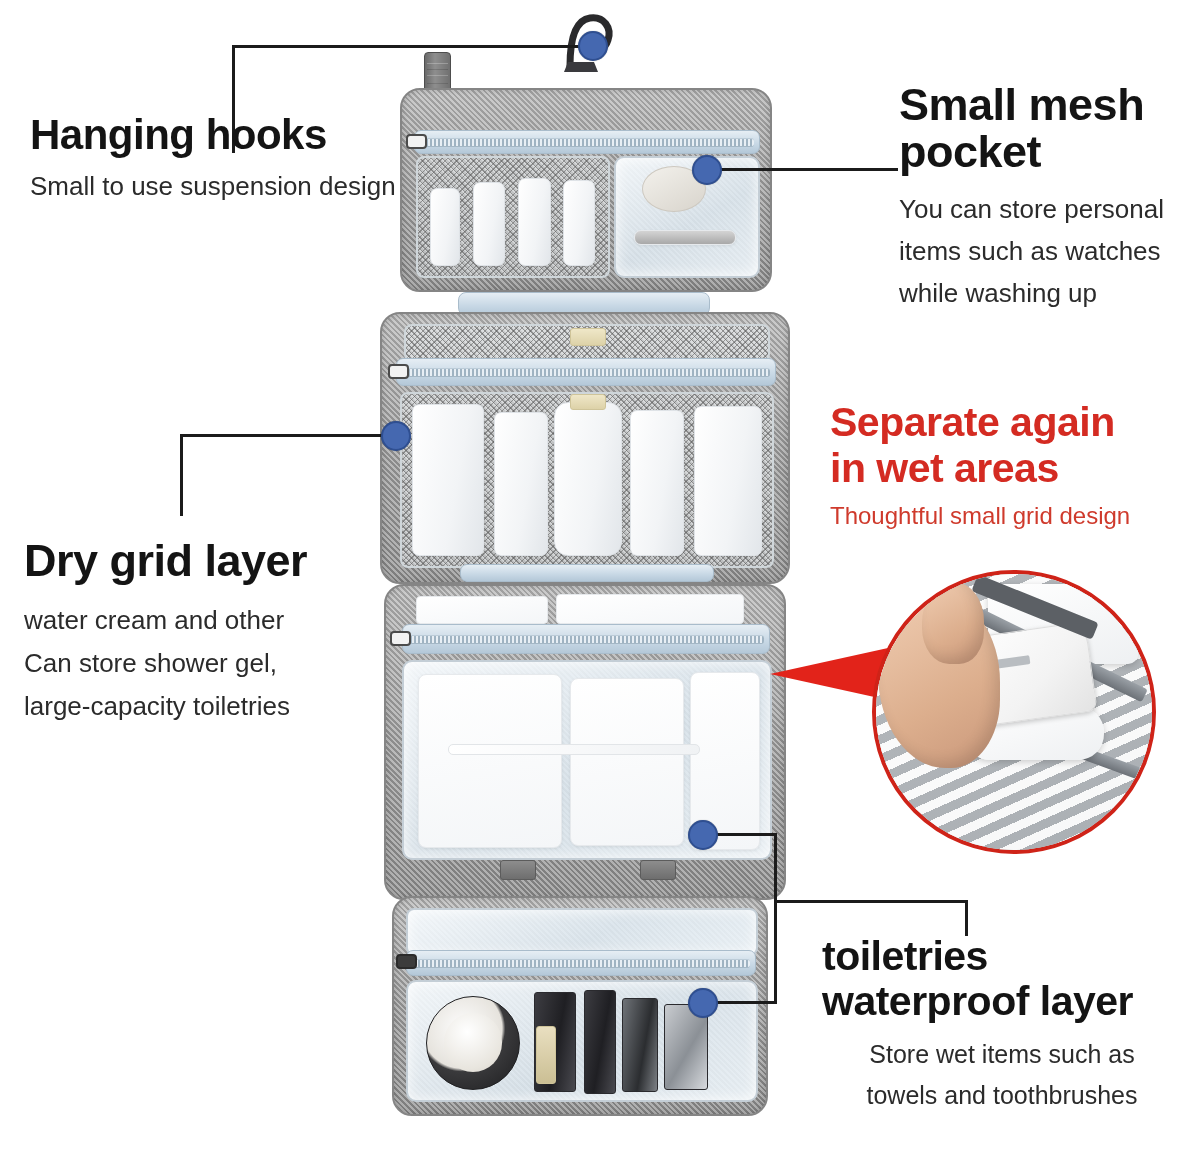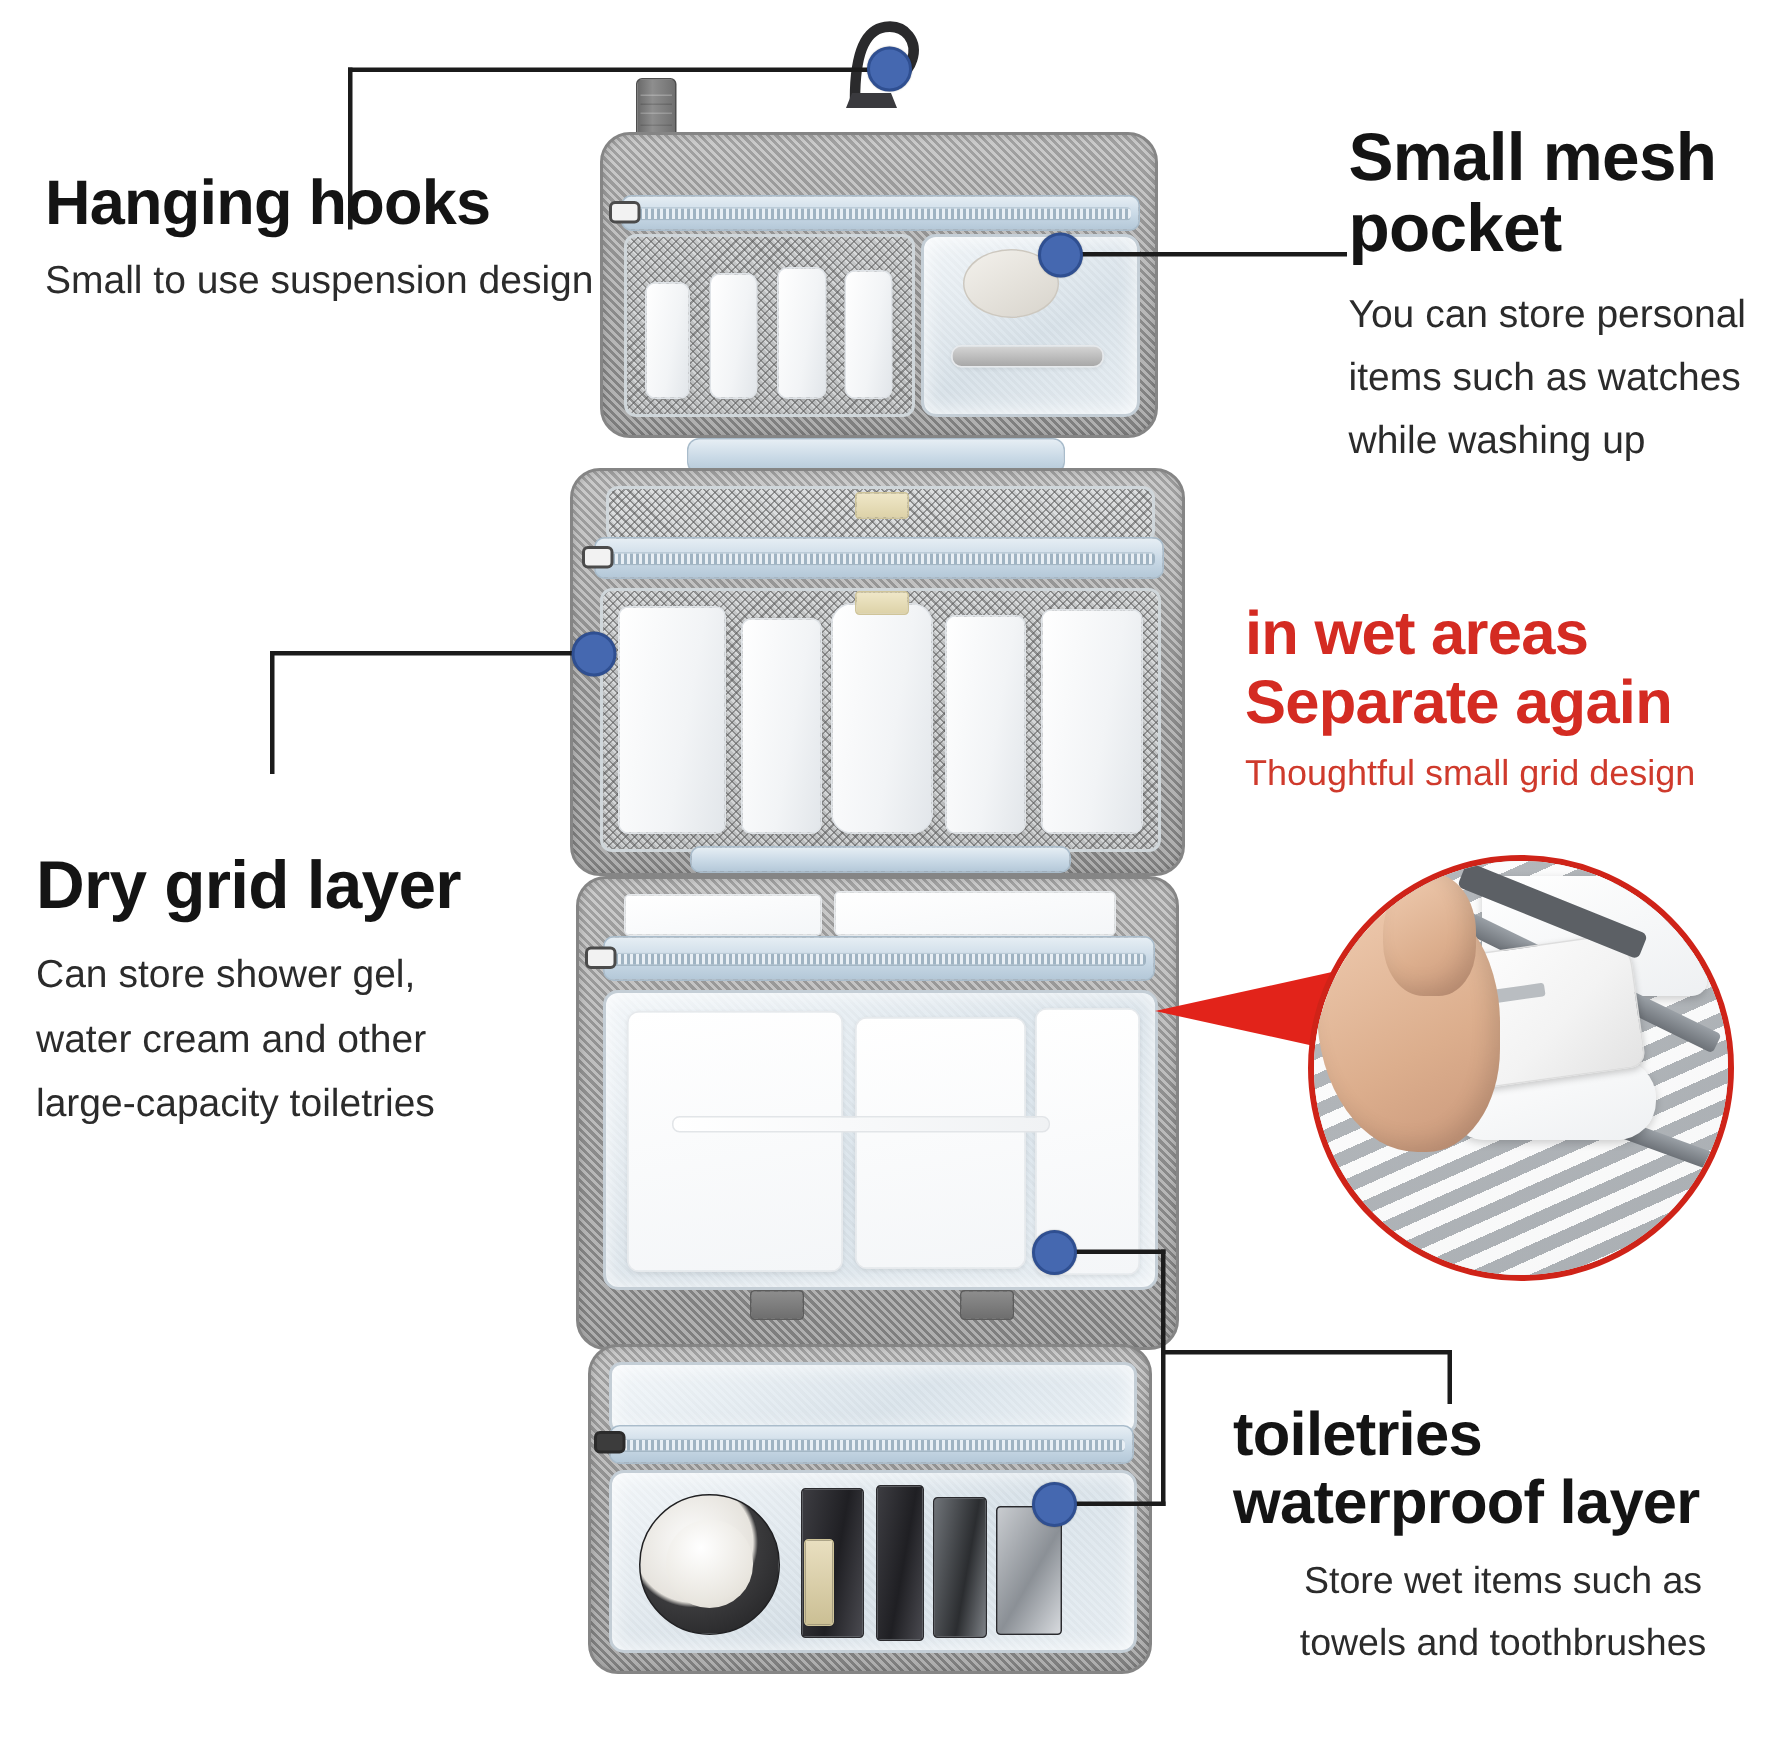--- a/index.html
+++ b/index.html
@@ -19,21 +19,21 @@
 
   #t-hook{position:absolute;left:30px;top:113px;width:400px;}
   #t-hook .head{font-size:42px;}
   #t-hook .sub{font-size:26px;margin-top:14px;white-space:nowrap;}
 
   #t-mesh{position:absolute;left:899px;top:82px;width:290px;}
   #t-mesh .head{font-size:45px;}
   #t-mesh .sub{font-size:26px;margin-top:12px;line-height:1.62;}
 
   #t-dry{position:absolute;left:24px;top:538px;width:360px;}
-  #t-dry .head{font-size:45px;margin-top:29px;}
+  #t-dry .head{font-size:45px;}
   #t-dry .sub{font-size:26px;margin-top:14px;line-height:1.65;}
 
   #t-sep{position:absolute;left:830px;top:400px;width:350px;}
   #t-sep .head{font-size:41px;color:#d42b22;line-height:1.12;}
   #t-sep .sub{font-size:24px;color:#cf3a2c;margin-top:10px;white-space:nowrap;}
 
   #t-wet{position:absolute;left:822px;top:934px;width:360px;}
   #t-wet .head{font-size:41px;line-height:1.1;}
   #t-wet .sub{font-size:25px;margin-top:10px;line-height:1.62;text-align:center;}
 
@@ -269,30 +269,30 @@
     <div class="sub">
       <div>You can store personal</div>
       <div>items such as watches</div>
       <div>while washing up</div>
     </div>
   </div>
 
   <div id="t-dry">
     <div class="head">Dry grid layer</div>
     <div class="sub">
+      <div>water cream and other</div>
       <div>Can store shower gel,</div>
-      <div>water cream and other</div>
       <div>large-capacity toiletries</div>
     </div>
   </div>
 
   <div id="t-sep">
     <div class="head">
+      <div>Separate again</div>
       <div>in wet areas</div>
-      <div>Separate again</div>
     </div>
     <div class="sub">Thoughtful small grid design</div>
   </div>
 
   <div id="t-wet">
     <div class="head">
       <div>toiletries</div>
       <div>waterproof layer</div>
     </div>
     <div class="sub">

